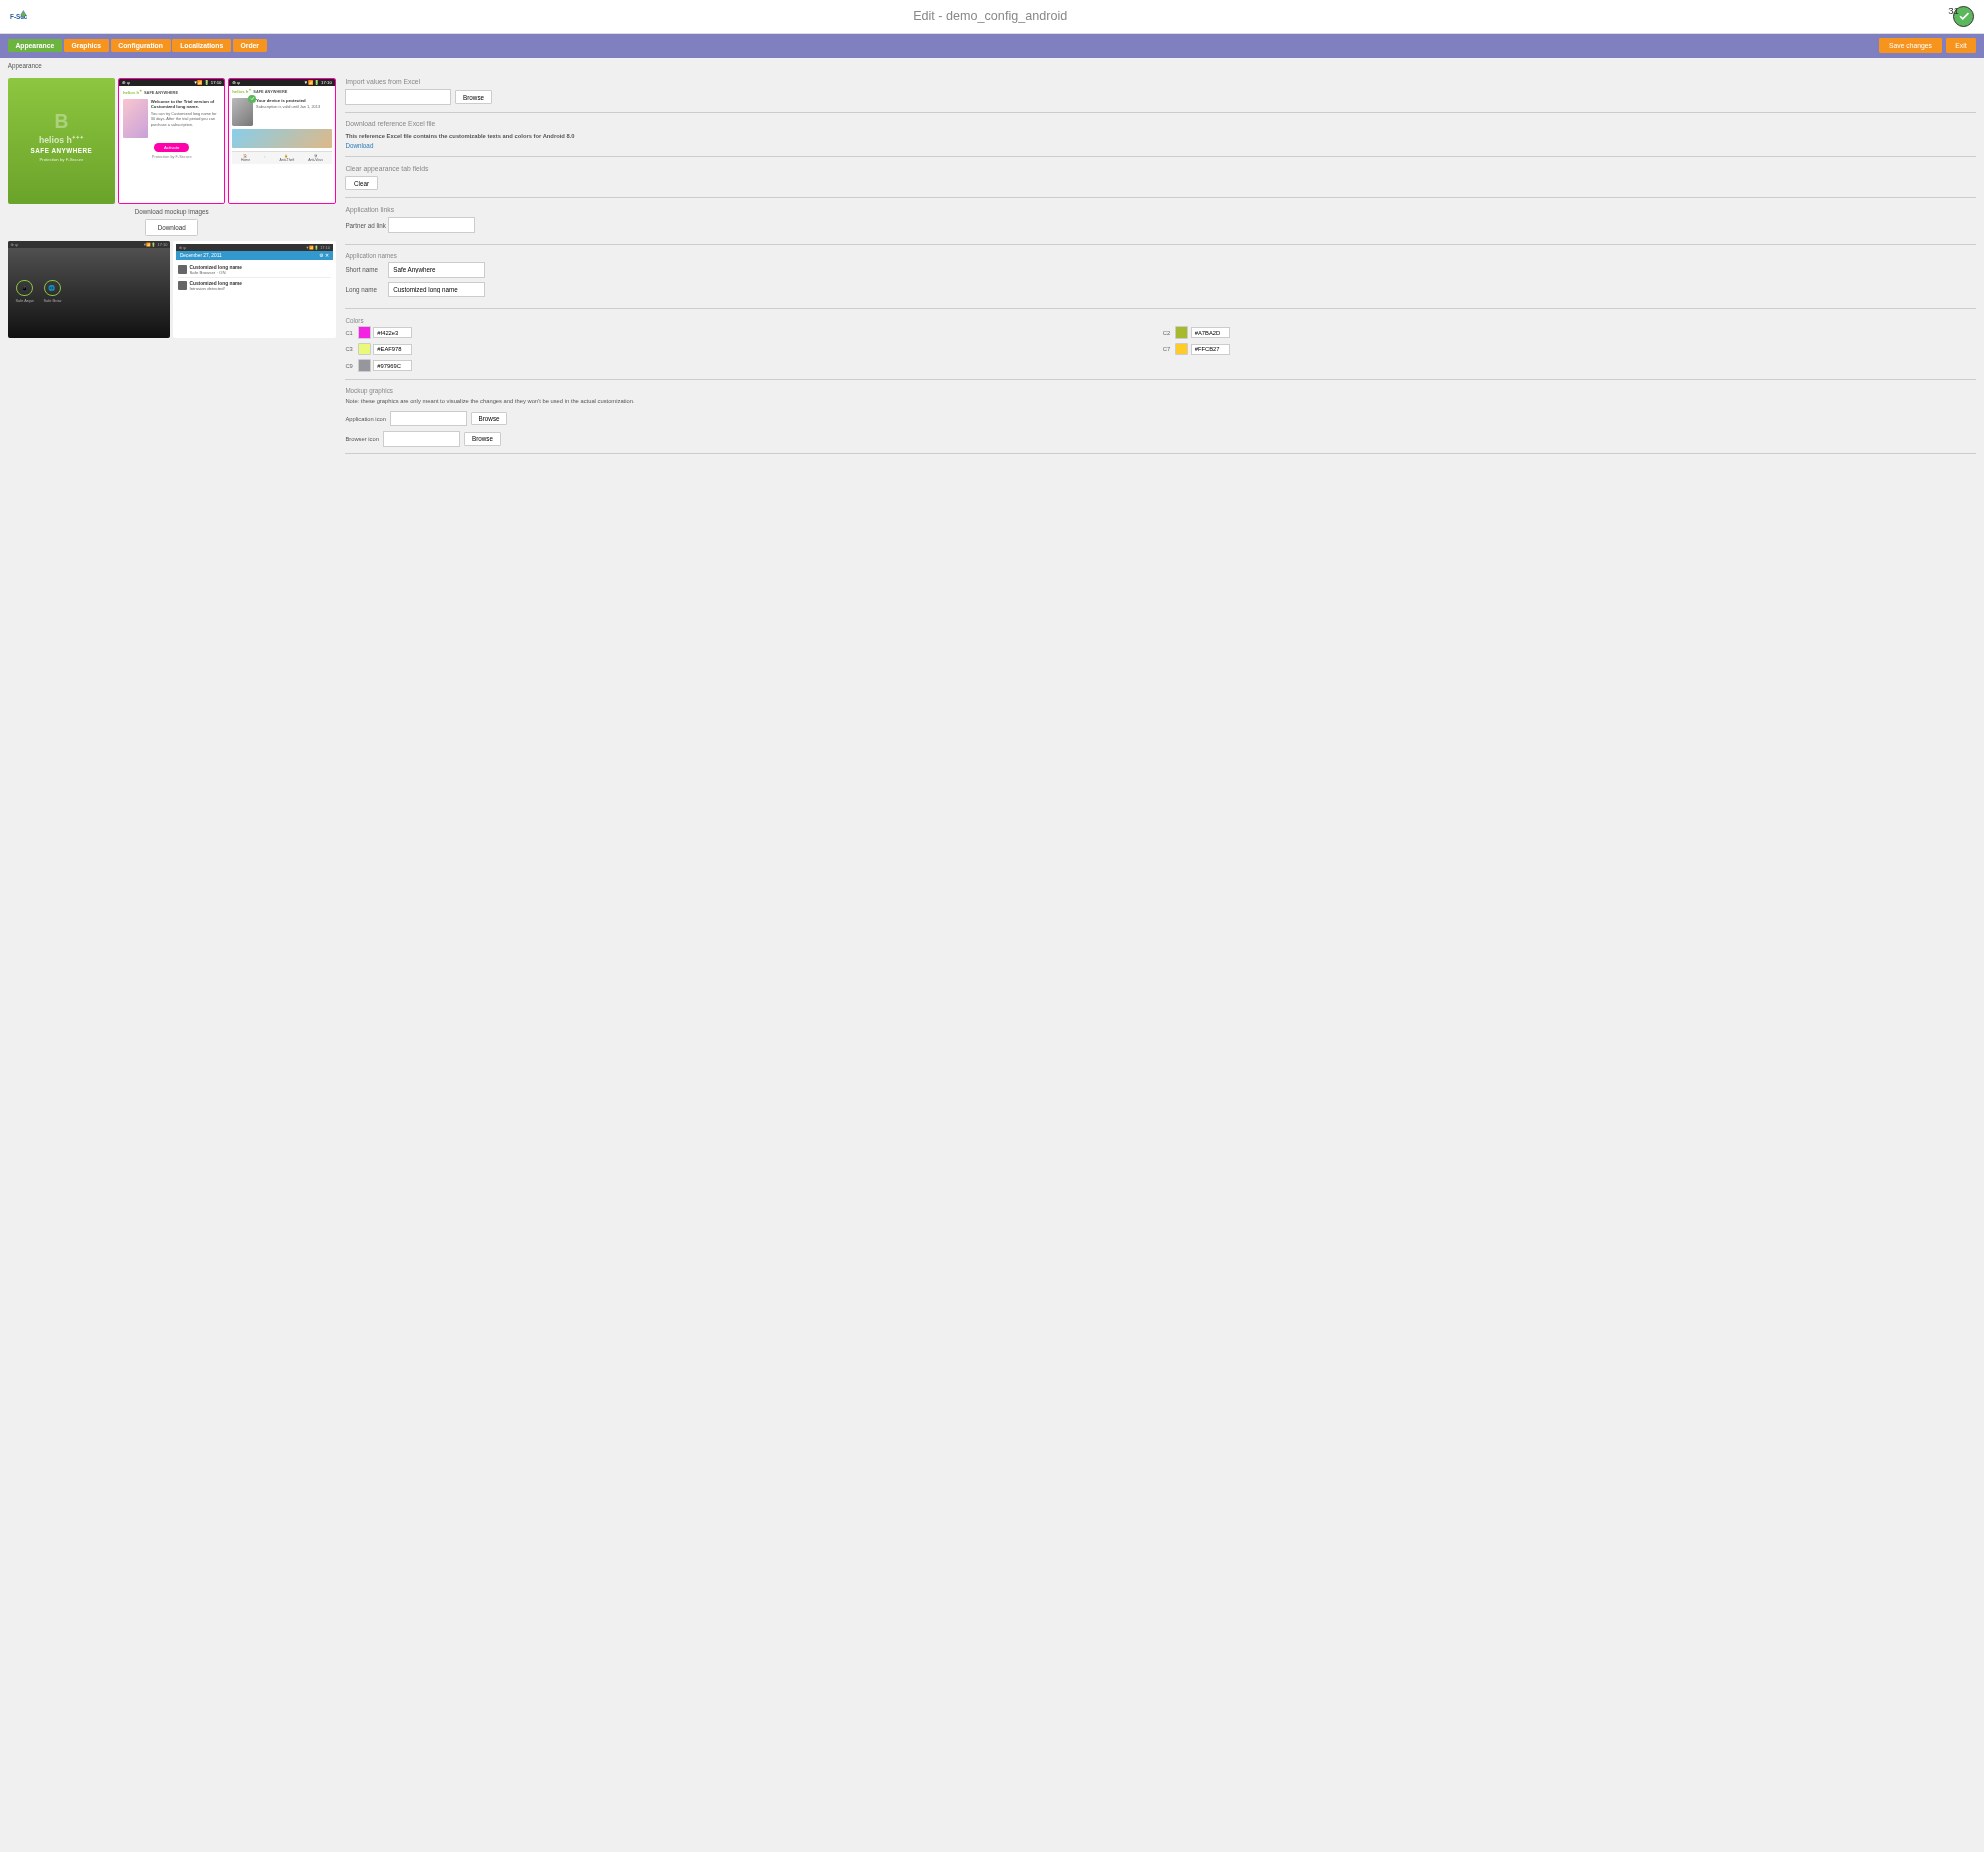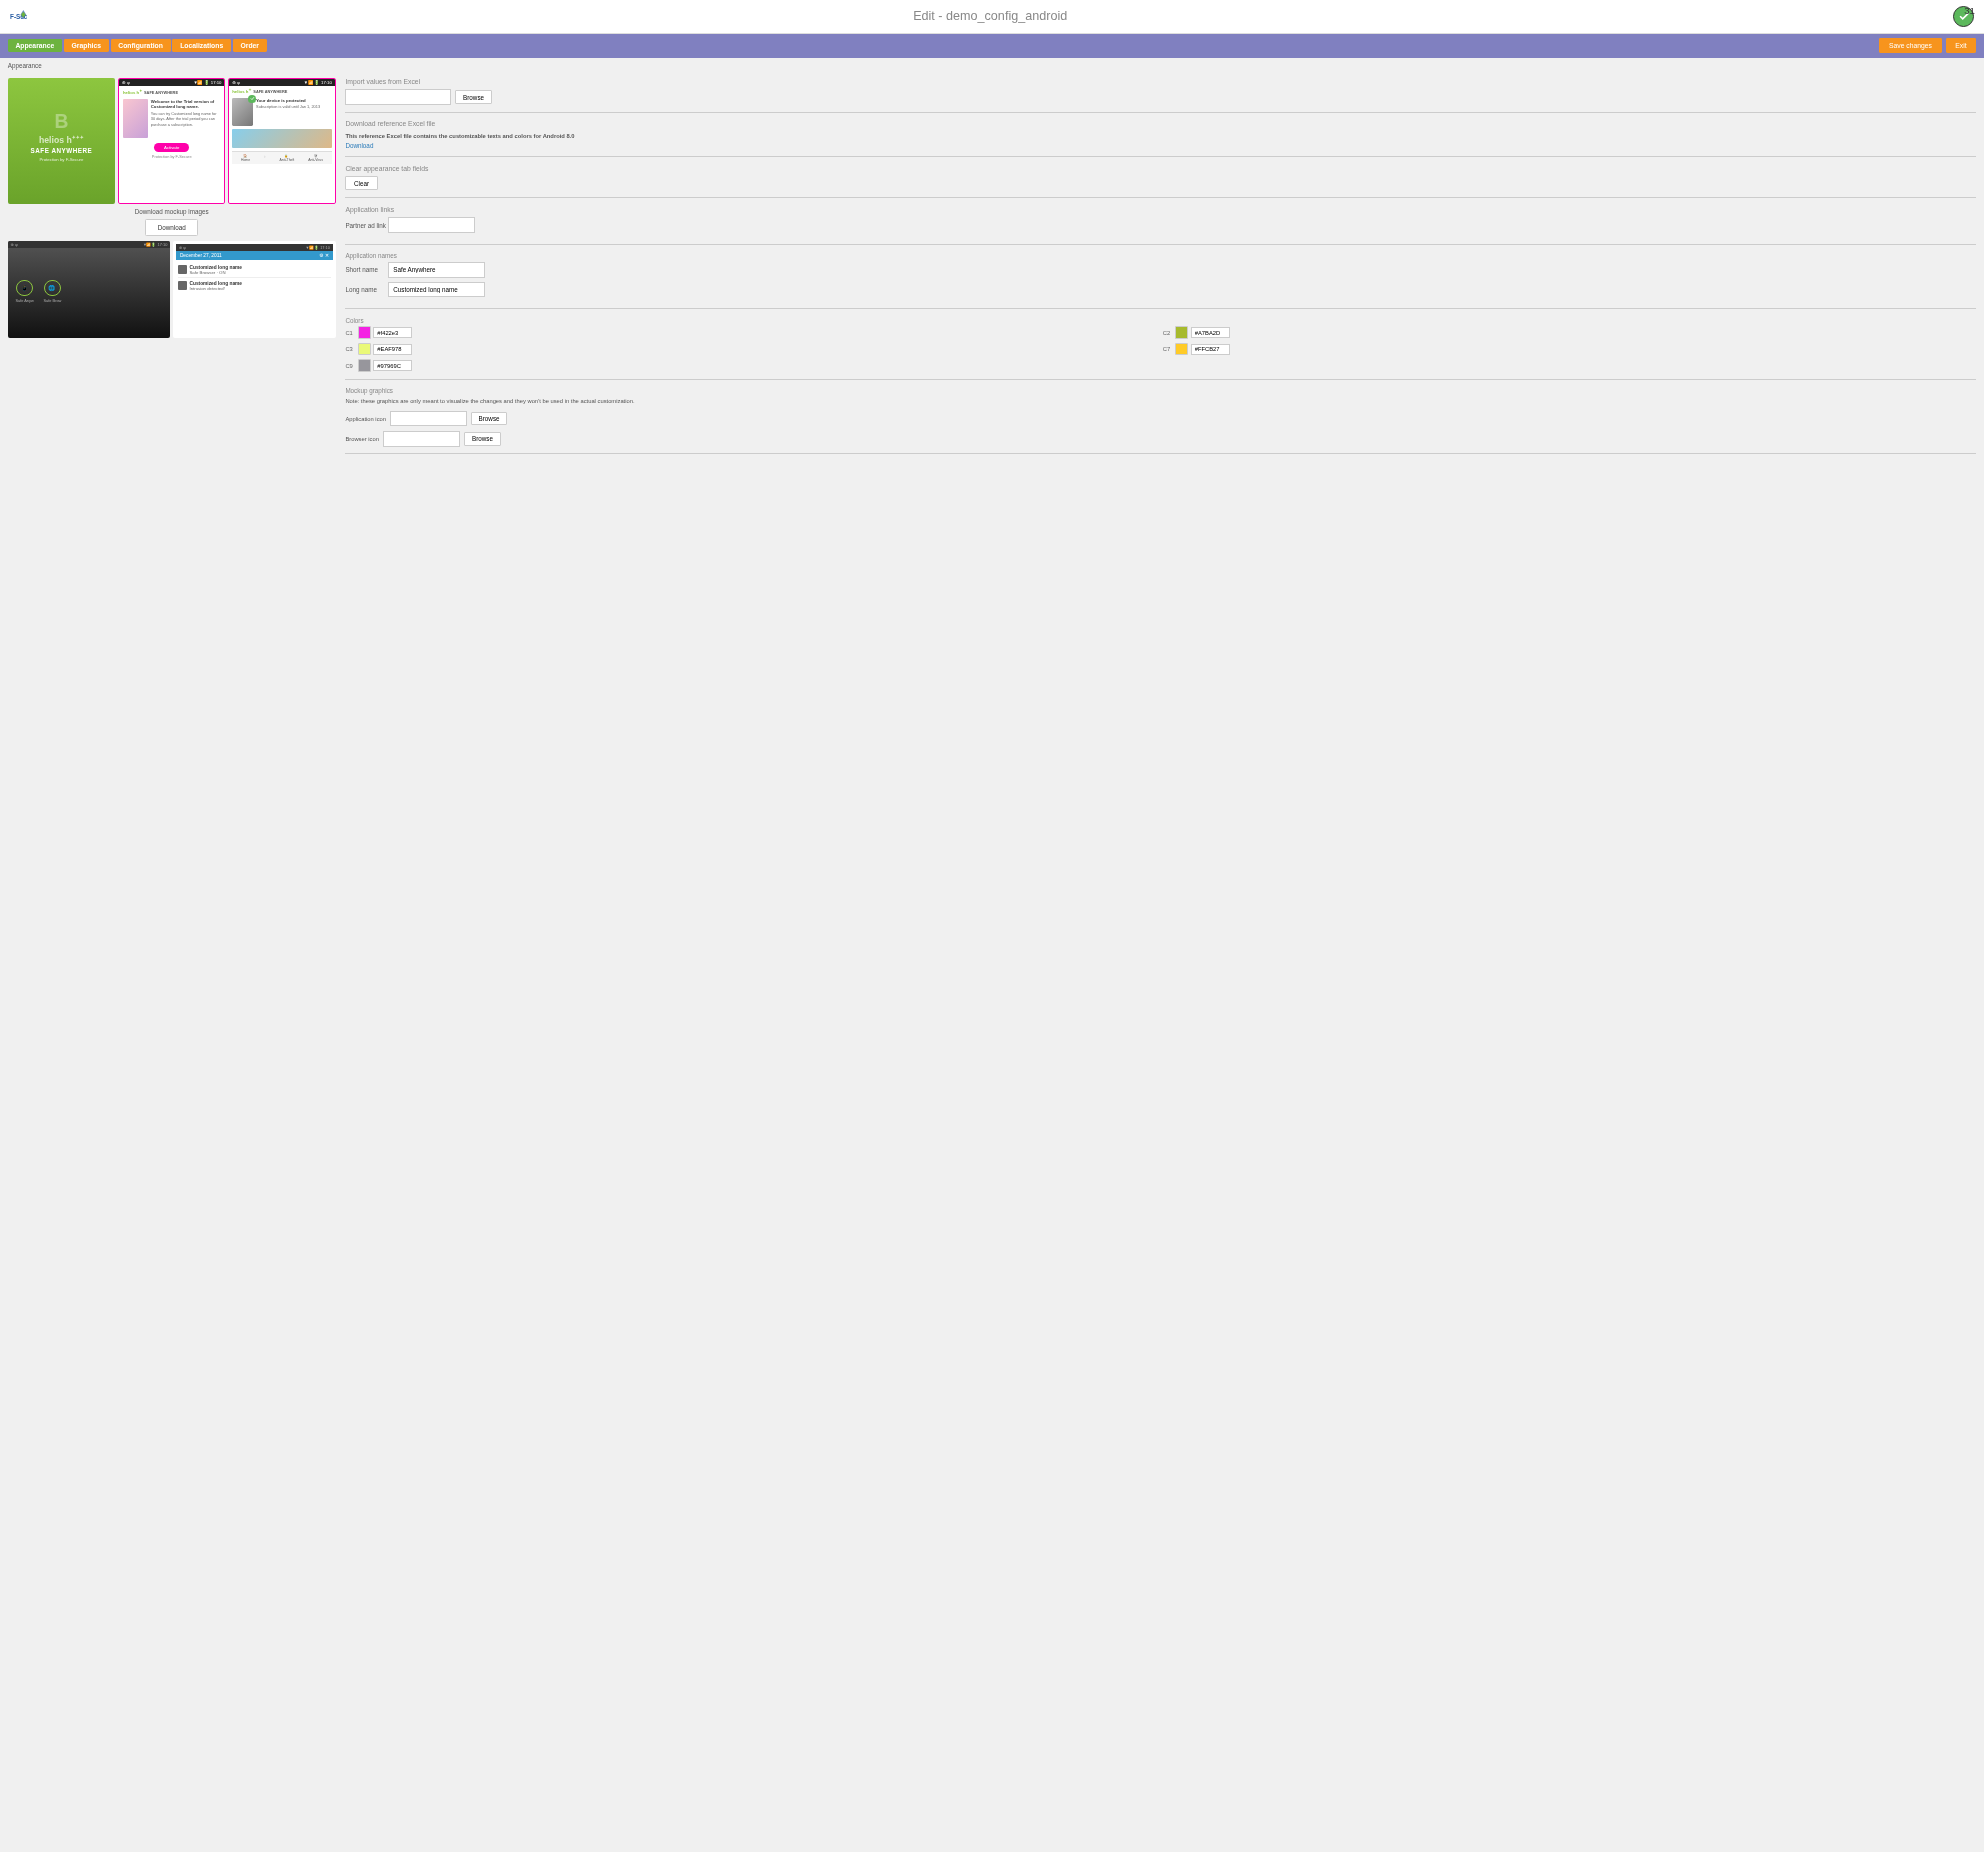--- a/index.html
+++ b/index.html
@@ -60,21 +60,21 @@
     .color-item { display: flex; align-items: center; gap: 2.9px; }
     .color-label { font-size: 5.8px; color: #666; min-width: 9.7px; }
     .color-swatch { width: 12.6px; height: 12.6px; border: 0.5px solid #ccc; border-radius: 1px; }
     .color-value { border: 0.5px solid #ccc; padding: 1.4px 2.9px; font-size: 5.8px; width: 39px; }
 
     .mockup-note { font-size: 5.8px; color: #555; margin-bottom: 4.8px; line-height: 1.5; }
     .icon-upload-row { display: flex; flex-direction: column; gap: 4.8px; }
     .icon-row { display: flex; align-items: center; gap: 3.9px; }
     .icon-row-label { min-width: 34px; font-size: 5.8px; color: #555; }
 
-    .page-num { position: absolute; top: 4.8px; right: 9px; font-size: 9.7px; color: #333; }
+    .page-num { position: absolute; top: 4.8px; right: 25px; font-size: 9.7px; color: #333; }
   </style>
 </head>
 <body>
 
 <div style="position:relative; background:#f0f0f0; min-height: 100vh;">
 
   <div class="page-num">31</div>
 
   <div class="top-bar">
     <div class="logo">

